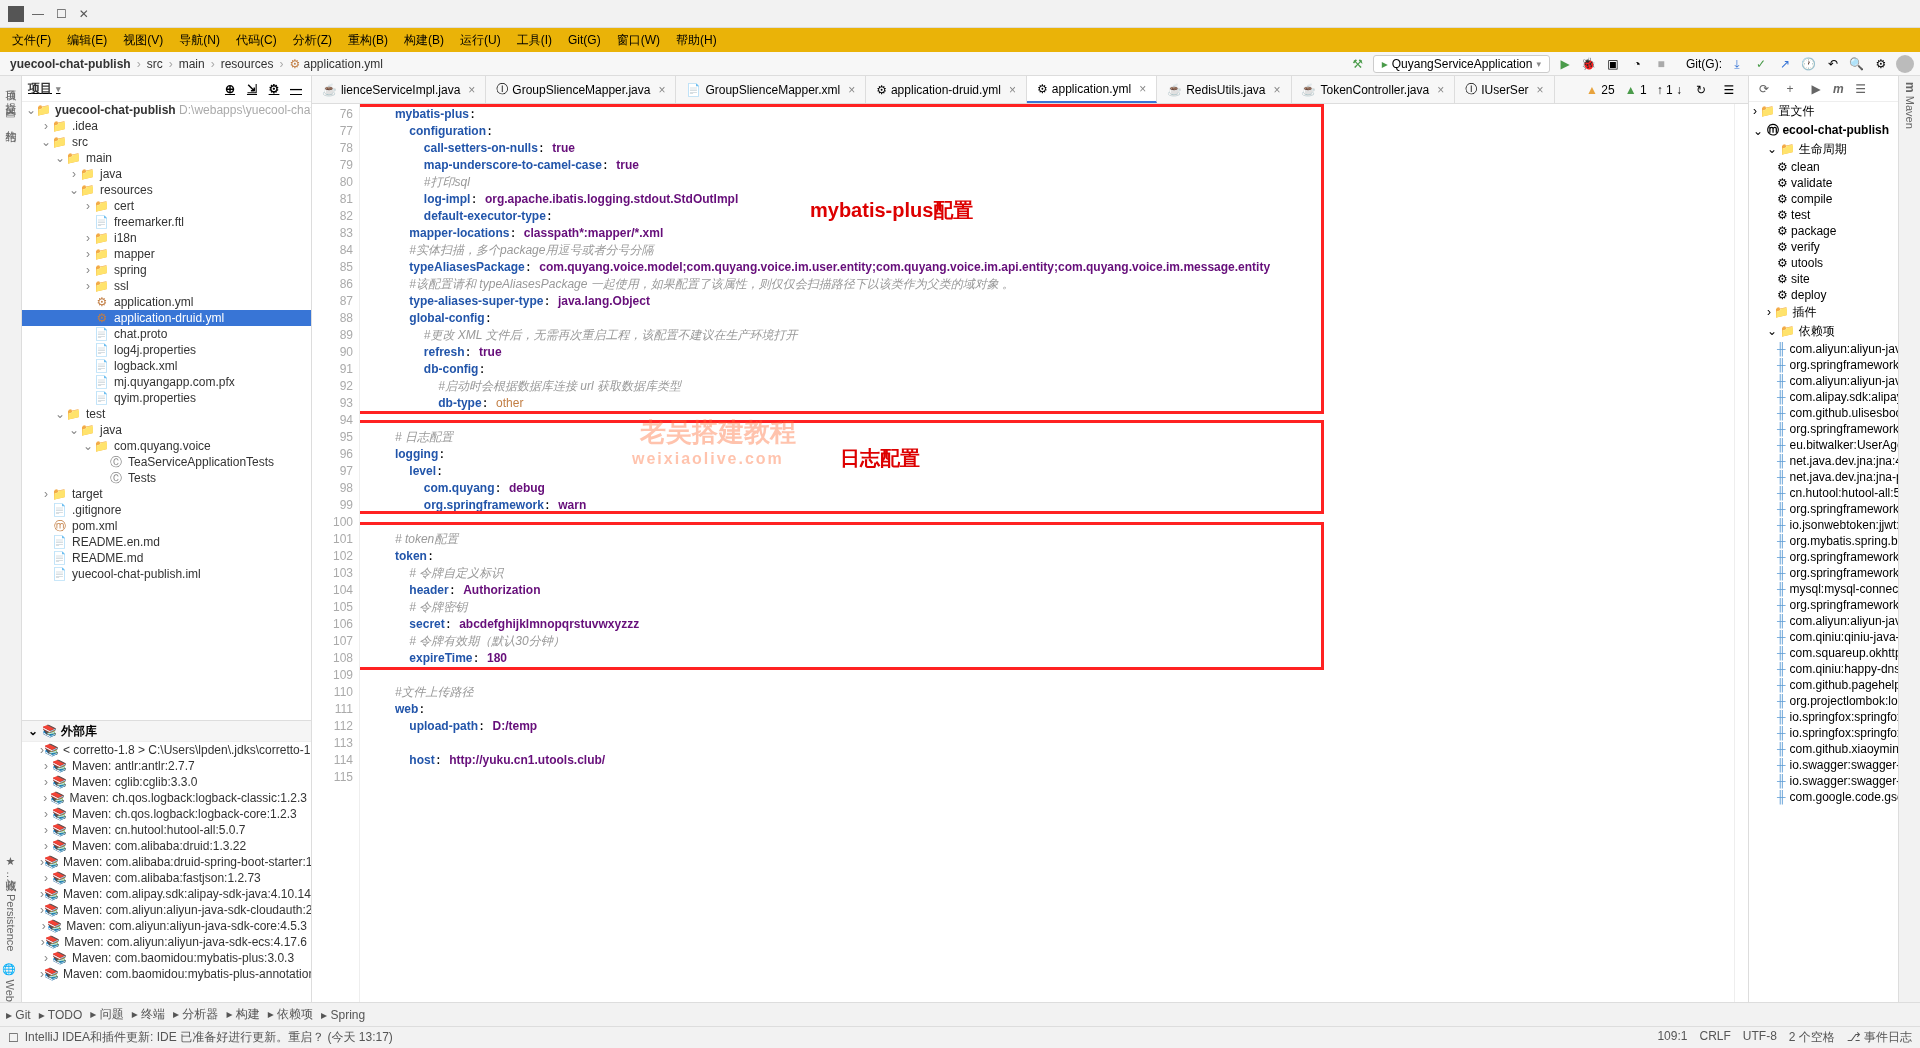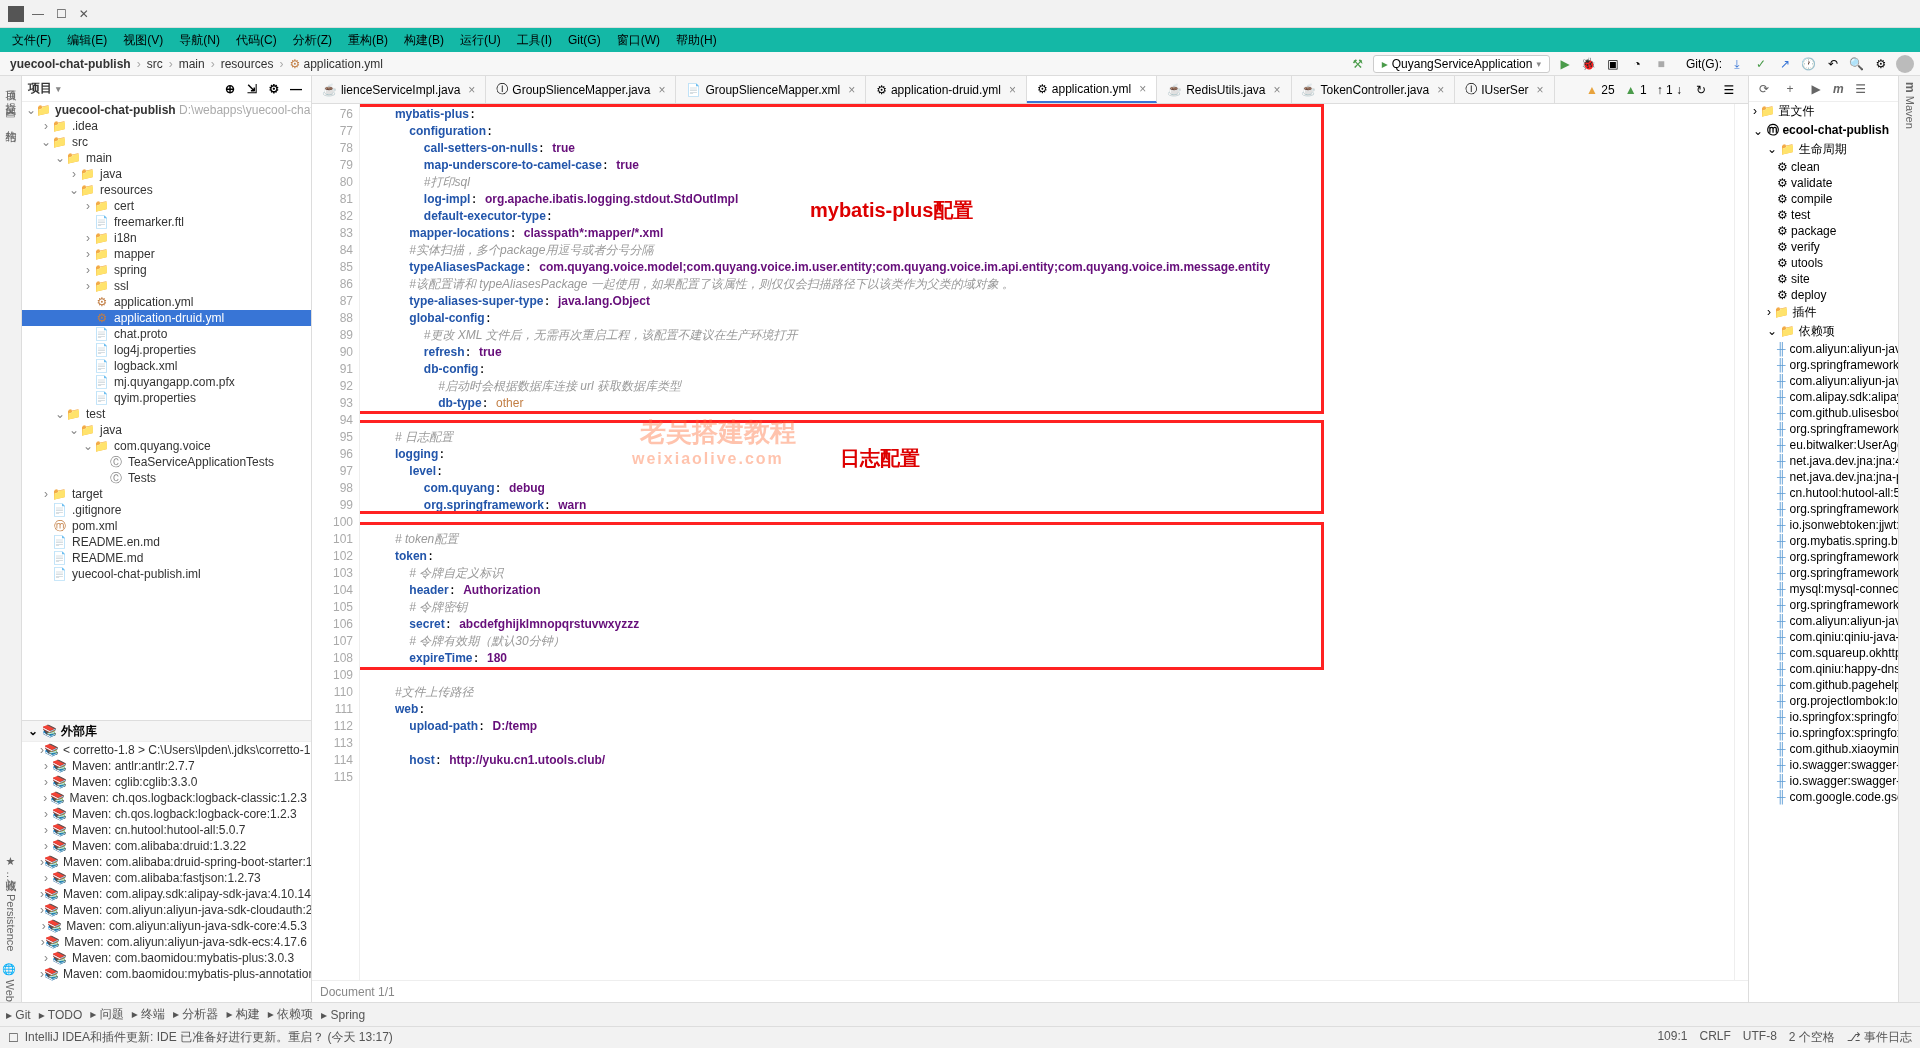--- a/index.html
+++ b/index.html
@@ -1,35 +1,35 @@
 <!DOCTYPE html>
 <html><head>
 <meta charset="utf-8">
 <style>
 * { margin:0; padding:0; box-sizing:border-box; font-family:"Segoe UI",Arial,sans-serif; font-size:12px; }
 body { background:#f2f2f2; width:1920px; height:1048px; overflow:hidden; display:flex; flex-direction:column; }
 .titlebar { height:28px; background:#f2f2f2; display:flex; align-items:center; padding:0 8px; color:#555; border-bottom:1px solid #ddd; }
 .titlebar .logo { width:16px; height:16px; background:#555; margin-right:8px; }
 .titlebar .title-text { flex:1; text-align:center; color:#888; }
 .titlebar .win-btns { display:flex; gap:12px; color:#555; }
-.menubar { height:24px; background:#14b8a6; display:flex; align-items:center; padding:0 6px; gap:4px; }
+.menubar { height:24px; background:#eab308; display:flex; align-items:center; padding:0 6px; gap:4px; }
 .menubar span { padding:2px 6px; cursor:pointer; }
 .navbar { height:24px; background:#f7f7f7; border-bottom:1px solid #ddd; display:flex; align-items:center; padding:0 6px; }
 .navbar .crumb { padding:2px 4px; color:#333; }
 .navbar .sep { color:#aaa; margin:0 2px; }
 .navbar .right { margin-left:auto; display:flex; align-items:center; gap:6px; }
 .run-cfg { background:#fff; border:1px solid #ccc; padding:1px 8px; border-radius:3px; display:flex; align-items:center; gap:4px; }
 .icon-btn { width:18px; height:18px; display:inline-flex; align-items:center; justify-content:center; cursor:pointer; }
 .play { color:#4a9b4a; }
 .bug { color:#4a9b4a; }
 .main-area { flex:1; display:flex; overflow:hidden; }
 .left-stripe { width:22px; background:#f2f2f2; border-right:1px solid #ddd; display:flex; flex-direction:column; align-items:center; gap:12px; padding-top:6px; }
 .left-stripe span { writing-mode:vertical-lr; font-size:11px; color:#666; cursor:pointer; }
 .project-panel { width:290px; background:#fff; border-right:1px solid #ddd; display:flex; flex-direction:column; overflow:hidden; }
-.panel-header { height:26px; display:flex; align-items:center; padding:0 6px; border-bottom:1px solid #eee; font-weight:bold; gap:4px; }
+.panel-header { height:26px; display:flex; align-items:center; padding:0 6px; border-bottom:1px solid #eee; font-weight:bold; gap:4px;text-decoration:underline; }
 .panel-header .spacer { flex:1; }
 .tree { flex:1; overflow-y:auto; font-size:12px; color:#333; }
 .tree-item { display:flex; align-items:center; padding:1px 4px; white-space:nowrap; cursor:pointer; }
 .tree-item.sel { background:#3875d6; color:#fff; }
 .tree-item .tw { width:12px; text-align:center; color:#888; }
 .tree-item .ic { width:16px; height:14px; margin-right:4px; display:inline-flex; align-items:center; justify-content:center; }
 .folder { color:#b8860b; }
 .folder-blue { color:#6897bb; }
 .file-y { color:#c27e44; }
 .file-g { color:#888; }
@@ -524,23 +524,20 @@
 
         <div class="box-red" style="top:0px;left:-48px;width:1012px;height:310px"></div>
         <div class="annot" style="top:98px;left:450px">mybatis-plus配置</div>
         <div class="box-red" style="top:316px;left:-48px;width:1012px;height:94px"></div>
         <div class="annot" style="top:346px;left:480px">日志配置</div>
         <div class="watermark" style="top:320px;left:280px">老吴搭建教程</div>
         <div class="watermark" style="top:346px;left:272px;font-size:16px;letter-spacing:2px">weixiaolive.com</div>
         <div class="box-red" style="top:418px;left:-48px;width:1012px;height:148px"></div>
       </div>
       <div class="minimap"></div>
-    </div>
-    <div class="editor-foot">
-      <span>Document 1/1</span>
     </div>
   </div>
 
   <div class="right-panel">
     <div class="hdr">
       <span class="icon-btn">⟳</span>
       <span class="icon-btn">+</span>
       <span class="icon-btn">▶</span>
       <span style="font-style:italic;font-weight:bold">m</span>
       <span class="icon-btn">☰</span>

